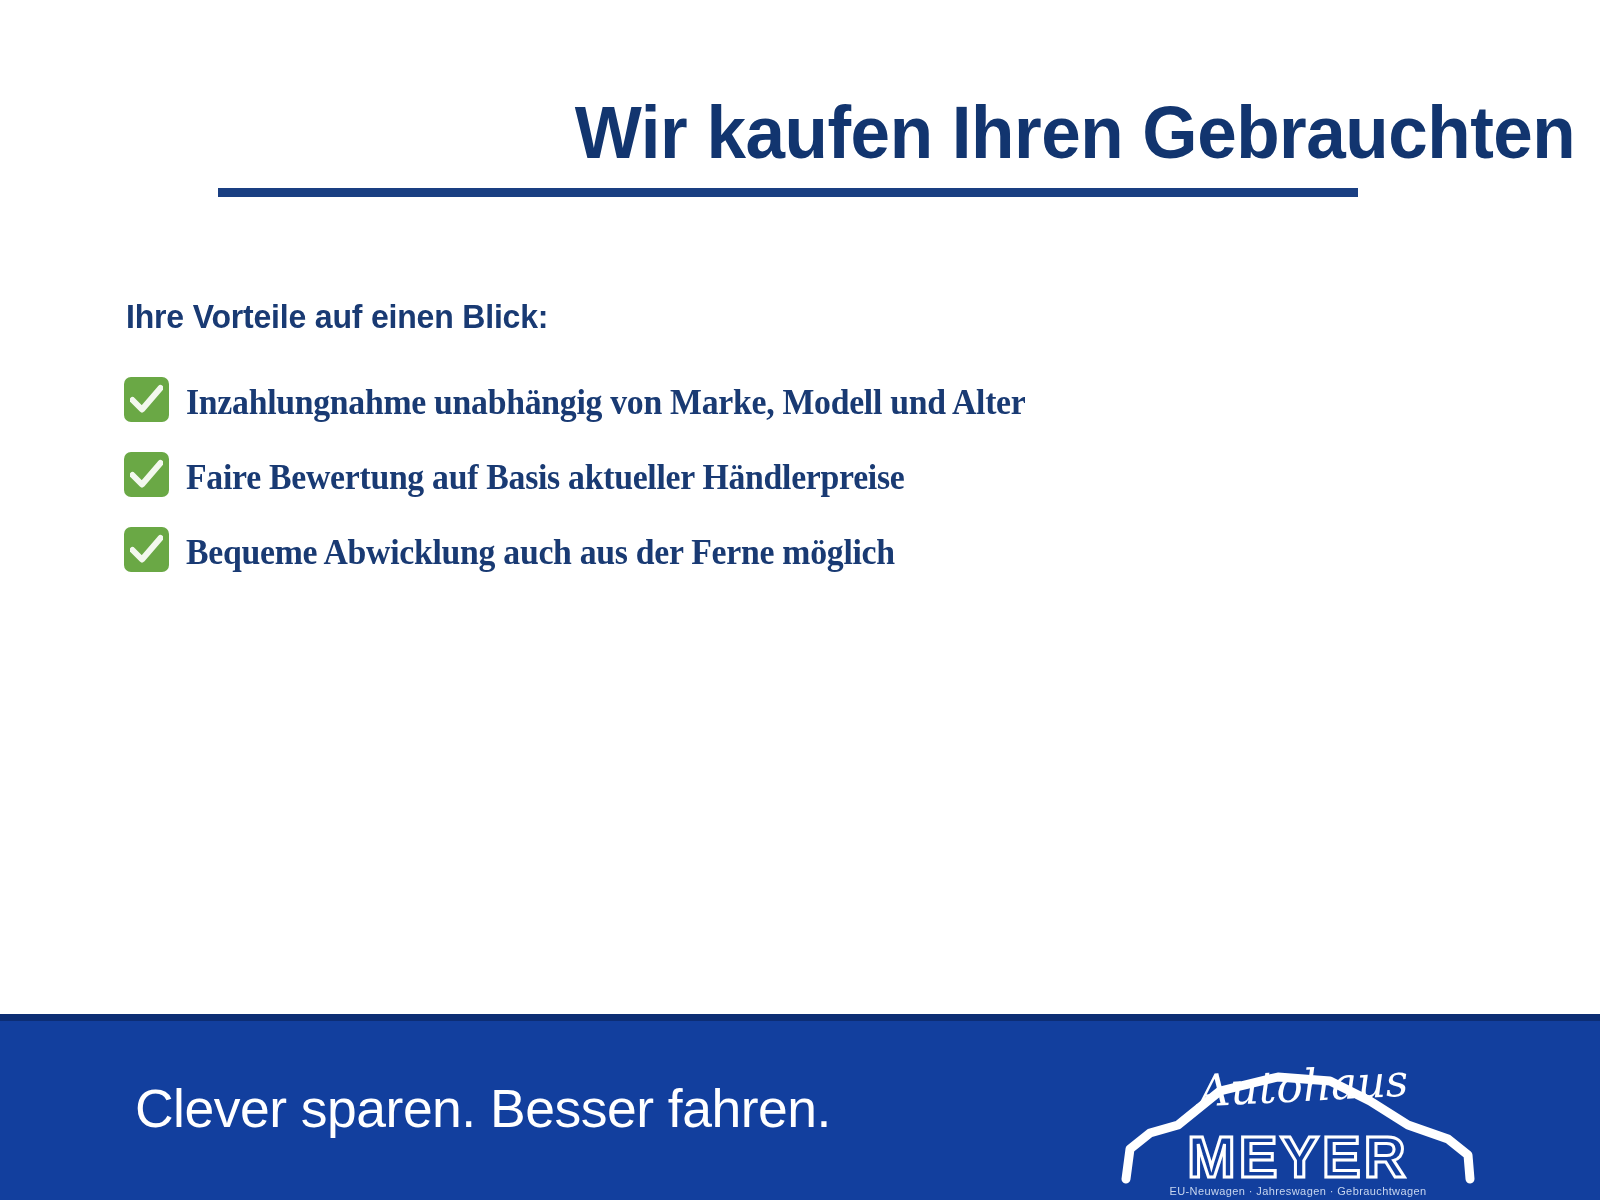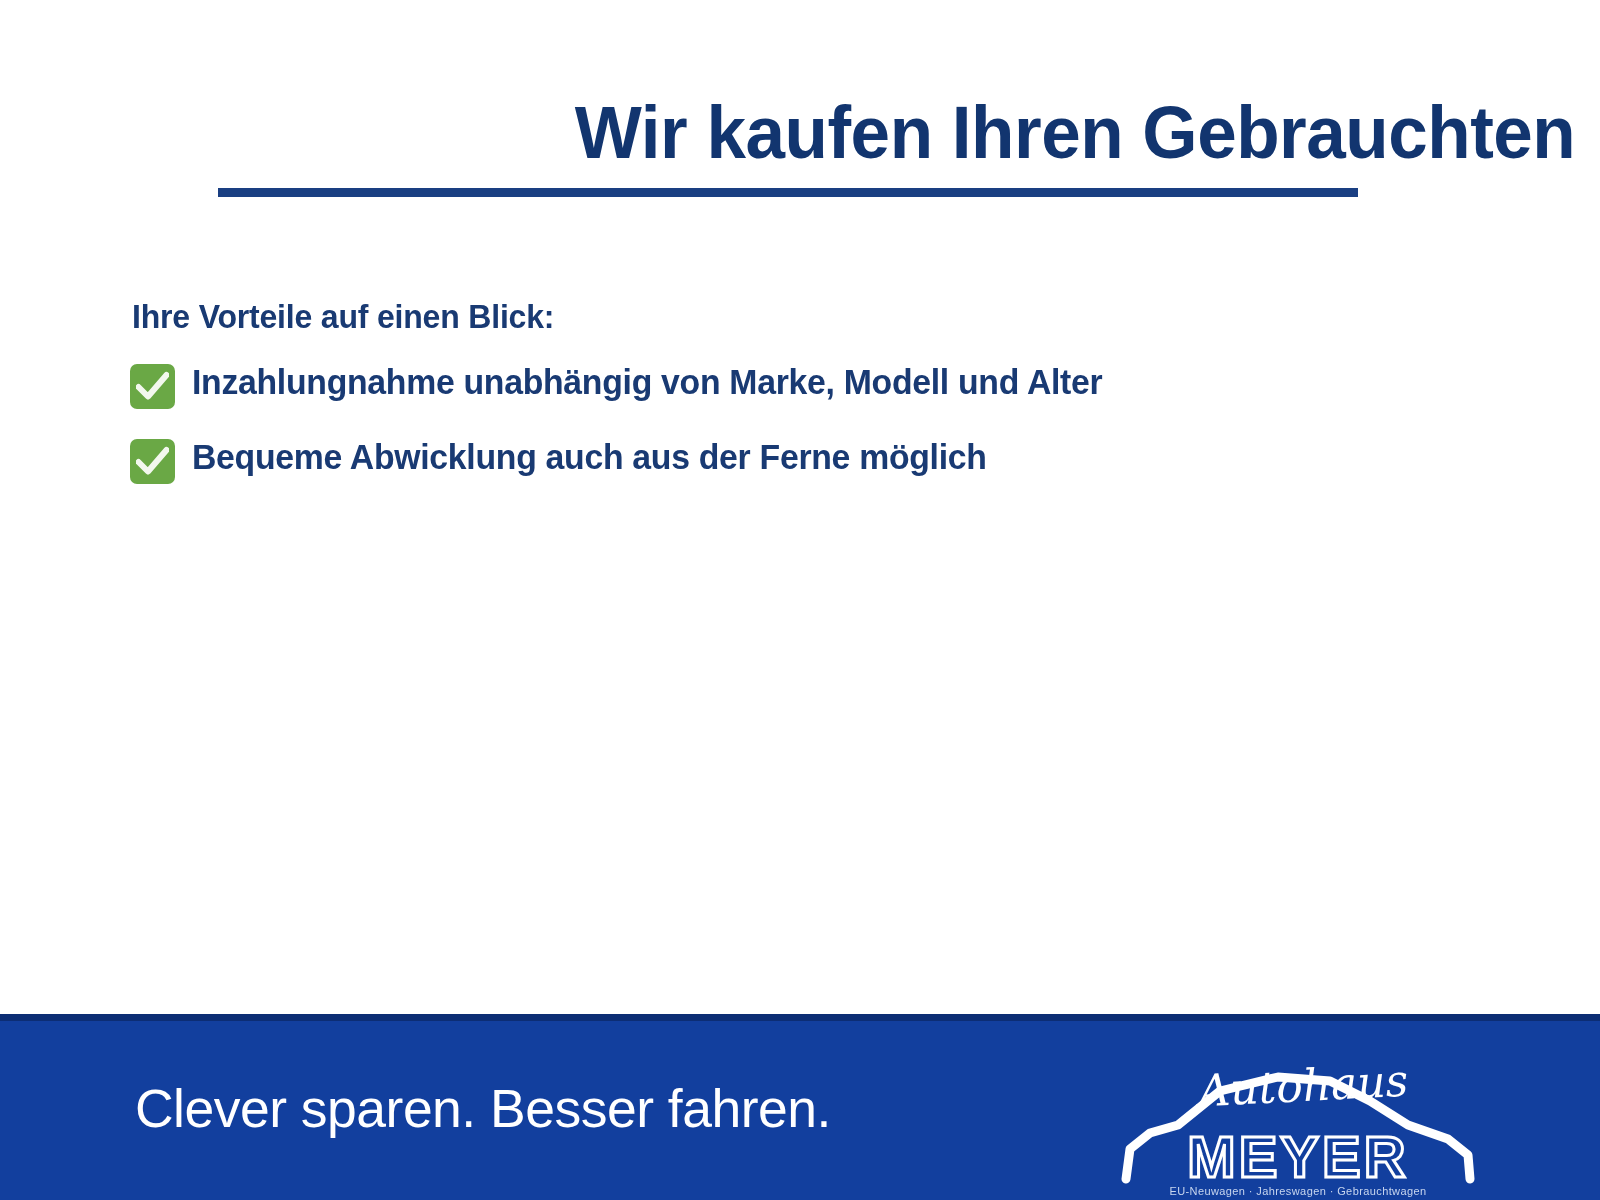--- a/index.html
+++ b/index.html
@@ -47,38 +47,39 @@
     top: 96px;
     margin-top: 92px;
     width: 1140px;
     height: 9px;
     background: #1a3f82;
   }
 
   
   .benefits {
     position: absolute;
-    left: 130px;
+    left: 124px;
     top: 298px;
     width: 1400px;
   }
   .benefits-heading {
     font-weight: bold;
     font-size: 33px;
     color: #193a73;
     letter-spacing: -0.2px;
     margin: 0 0 28px 2px;
     transform: scaleX(0.97);
     transform-origin: left center;
   }
   .benefit-row {
     display: flex;
-    align-items: flex-start;
+    align-items: flex-end;
     height: 58px;
     margin-bottom: 17px;
+    font-family: Liberation Serif, serif;
   }
   .check-box {
     flex: 0 0 auto;
     width: 45px;
     height: 45px;
     border-radius: 7px;
     background: #6aa845;
     position: relative;
     margin-right: 17px;
   }
@@ -154,20 +155,28 @@
 
     <div class="benefit-row">
       <span class="check-box">
         <svg viewBox="0 0 33 31" aria-hidden="true">
           <path d="M2.5 16 L12 25.5 L30.5 4" fill="none" stroke="#f3f8ee" stroke-width="6" stroke-linecap="round" stroke-linejoin="round"></path>
         </svg>
       </span>
       <span class="benefit-text">Inzahlungnahme unabhängig von Marke, Modell und Alter</span>
     </div>
 
+    <div class="benefit-row">
+      <span class="check-box">
+        <svg viewBox="0 0 33 31" aria-hidden="true">
+          <path d="M2.5 16 L12 25.5 L30.5 4" fill="none" stroke="#f3f8ee" stroke-width="6" stroke-linecap="round" stroke-linejoin="round"></path>
+        </svg>
+      </span>
+      <span class="benefit-text">Faire Bewertung auf Basis aktueller Händlerpreise</span>
+    </div>
 
 
 
     <div class="benefit-row">
       <span class="check-box">
         <svg viewBox="0 0 33 31" aria-hidden="true">
           <path d="M2.5 16 L12 25.5 L30.5 4" fill="none" stroke="#f3f8ee" stroke-width="6" stroke-linecap="round" stroke-linejoin="round"></path>
         </svg>
       </span>
       <span class="benefit-text">Bequeme Abwicklung auch aus der Ferne möglich</span>

